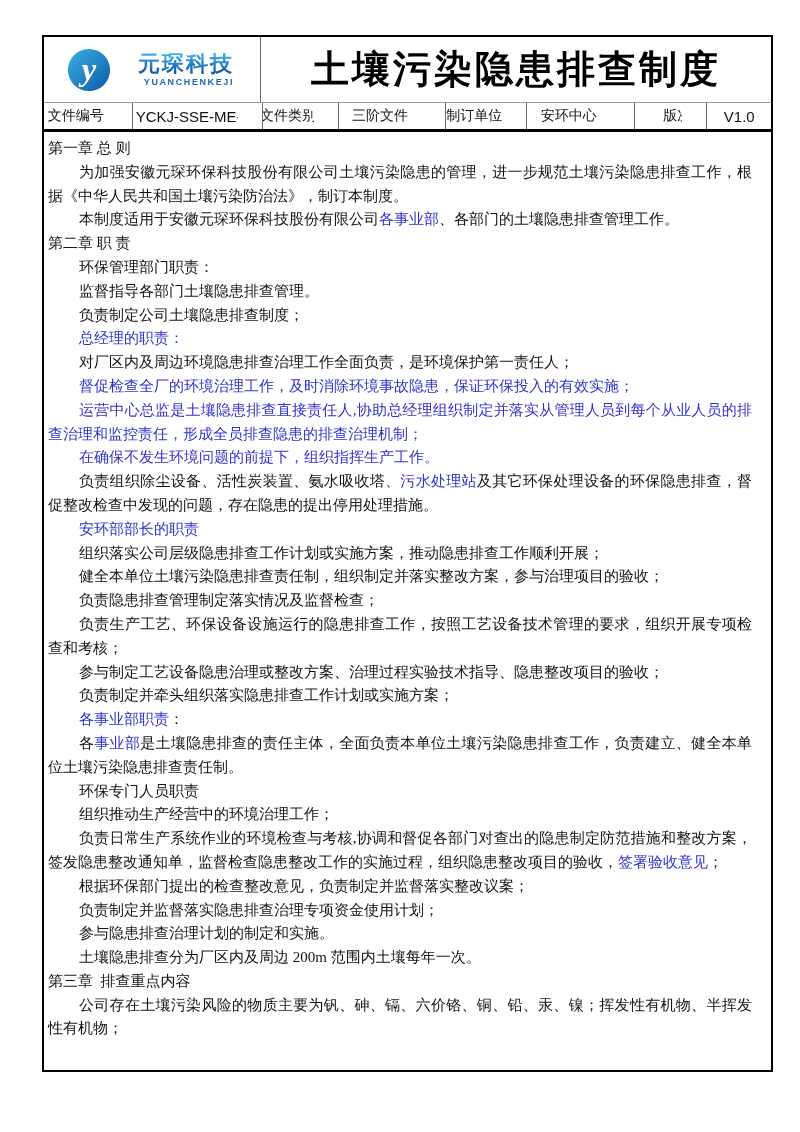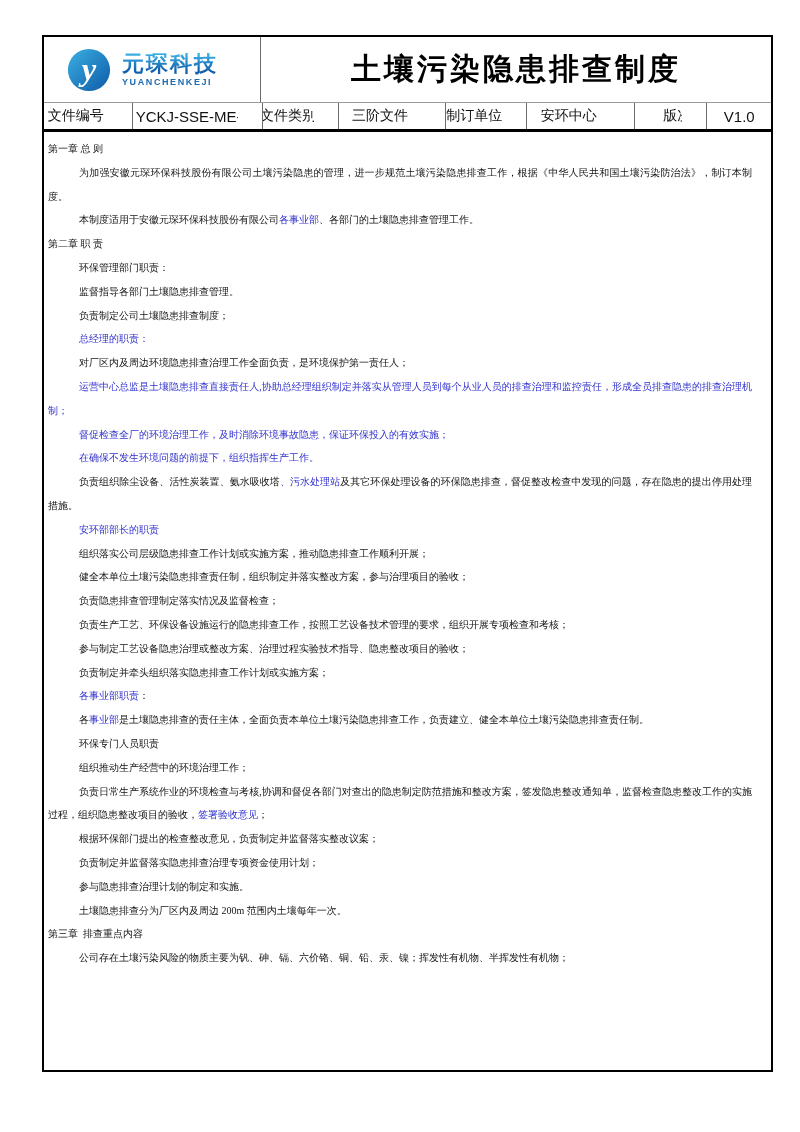--- a/index.html
+++ b/index.html
@@ -5,39 +5,39 @@
   html,body{margin:0;padding:0;background:#ffffff;}
   .page{position:relative;width:800px;height:1132px;background:#ffffff;overflow:hidden;
         font-family:"Liberation Serif","DejaVu Serif",serif;}
   .doc{position:absolute;left:42px;top:35px;width:731px;height:1037px;
        border:2px solid #000;box-sizing:border-box;background:#fff;}
   
   .logo-row{display:flex;height:65px;border-bottom:1px solid #9a9a9a;}
   .logo-cell{width:217px;border-right:1px solid #6b6b6b;box-sizing:border-box;
              display:flex;align-items:center;padding-left:22px;}
   .logo-icon{width:46px;height:46px;flex:0 0 auto;}
-  .brand{margin-left:10px;line-height:1;}
+  .brand{margin-left:26px;line-height:1;text-align:right;}
   .brand-cn{font-size:22px;font-weight:bold;letter-spacing:2px;
             color:#1b6ab2;
             background:linear-gradient(180deg,#3fb5e6 0%,#1261ae 80%);
             -webkit-background-clip:text;background-clip:text;
             -webkit-text-fill-color:transparent;}
   .brand-en{font-size:9px;font-weight:bold;letter-spacing:1.6px;color:#1b6ab2;
             font-family:"Liberation Sans","DejaVu Sans",sans-serif;margin-top:3px;}
   .title-cell{flex:1;display:flex;align-items:center;justify-content:center;}
-  .doc-title{font-size:30px;font-weight:bold;color:#000;letter-spacing:3px;text-align:right;}
+  .doc-title{font-size:38px;font-weight:bold;color:#000;letter-spacing:3px;text-align:right;}
   
   .meta-row{display:flex;height:26px;border-bottom:3px solid #000;box-sizing:content-box;gap:24px;}
   .meta-cell{display:flex;align-items:center;justify-content:center;
              font-size:14px;color:#111;box-sizing:border-box;
              border-left:1px solid #6b6b6b;white-space:nowrap;overflow:hidden;}
   .meta-cell:first-child{border-left:none;}
   .meta-cell.latin{font-family:"Liberation Sans","DejaVu Sans",sans-serif;font-size:15px;}
   
-  .body{padding:5px 19px 0 4px;font-size:10px;line-height:23.8px;color:#131313;}
+  .body{padding:5px 19px 0 4px;font-size:15px;line-height:23.8px;color:#131313;}
   .para{text-align:justify;text-indent:31px;white-space:pre-wrap;
         word-break:break-all;overflow-wrap:anywhere;}
   .para.heading{text-indent:0;}
   .blue{color:#3232cd;}
 </style>
 </head>
 <body>
 
 <div class="page">
   <div class="doc">
@@ -78,22 +78,22 @@
     <div class="body">
         <div class="para heading"><span>第一章 总 则</span></div>
         <div class="para"><span>为加强安徽元琛环保科技股份有限公司土壤污染隐患的管理，进一步规范土壤污染隐患排查工作，根据《中华人民共和国土壤污染防治法》，制订本制度。</span></div>
         <div class="para"><span>本制度适用于安徽元琛环保科技股份有限公司</span><span class="blue">各事业部</span><span>、各部门的土壤隐患排查管理工作。</span></div>
         <div class="para heading"><span>第二章 职 责</span></div>
         <div class="para"><span>环保管理部门职责：</span></div>
         <div class="para"><span>监督指导各部门土壤隐患排查管理。</span></div>
         <div class="para"><span>负责制定公司土壤隐患排查制度；</span></div>
         <div class="para"><span class="blue">总经理的职责：</span></div>
         <div class="para"><span>对厂区内及周边环境隐患排查治理工作全面负责，是环境保护第一责任人；</span></div>
+        <div class="para"><span class="blue">督促检查全厂的环境治理工作，及时消除环境事故隐患，保证环保投入的有效实施；</span></div>
         <div class="para"><span class="blue">运营中心总监是土壤隐患排查直接责任人,协助总经理组织制定并落实从管理人员到每个从业人员的排查治理和监控责任，形成全员排查隐患的排查治理机制；</span></div>
-        <div class="para"><span class="blue">督促检查全厂的环境治理工作，及时消除环境事故隐患，保证环保投入的有效实施；</span></div>
         <div class="para"><span class="blue">在确保不发生环境问题的前提下，组织指挥生产工作。</span></div>
         <div class="para"><span>负责组织除尘设备、活性炭装置、氨水吸收塔</span><span class="blue">、污水处理站</span><span>及其它环保处理设备的环保隐患排查，督促整改检查中发现的问题，存在隐患的提出停用处理措施。</span></div>
         <div class="para"><span class="blue">安环部部长的职责</span></div>
         <div class="para"><span>组织落实公司层级隐患排查工作计划或实施方案，推动隐患排查工作顺利开展；</span></div>
         <div class="para"><span>健全本单位土壤污染隐患排查责任制，组织制定并落实整改方案，参与治理项目的验收；</span></div>
         <div class="para"><span>负责隐患排查管理制定落实情况及监督检查；</span></div>
         <div class="para"><span>负责生产工艺、环保设备设施运行的隐患排查工作，按照工艺设备技术管理的要求，组织开展专项检查和考核；</span></div>
         <div class="para"><span>参与制定工艺设备隐患治理或整改方案、治理过程实验技术指导、隐患整改项目的验收；</span></div>
         <div class="para"><span>负责制定并牵头组织落实隐患排查工作计划或实施方案；</span></div>
         <div class="para"><span class="blue">各事业部职责</span><span>：</span></div>

